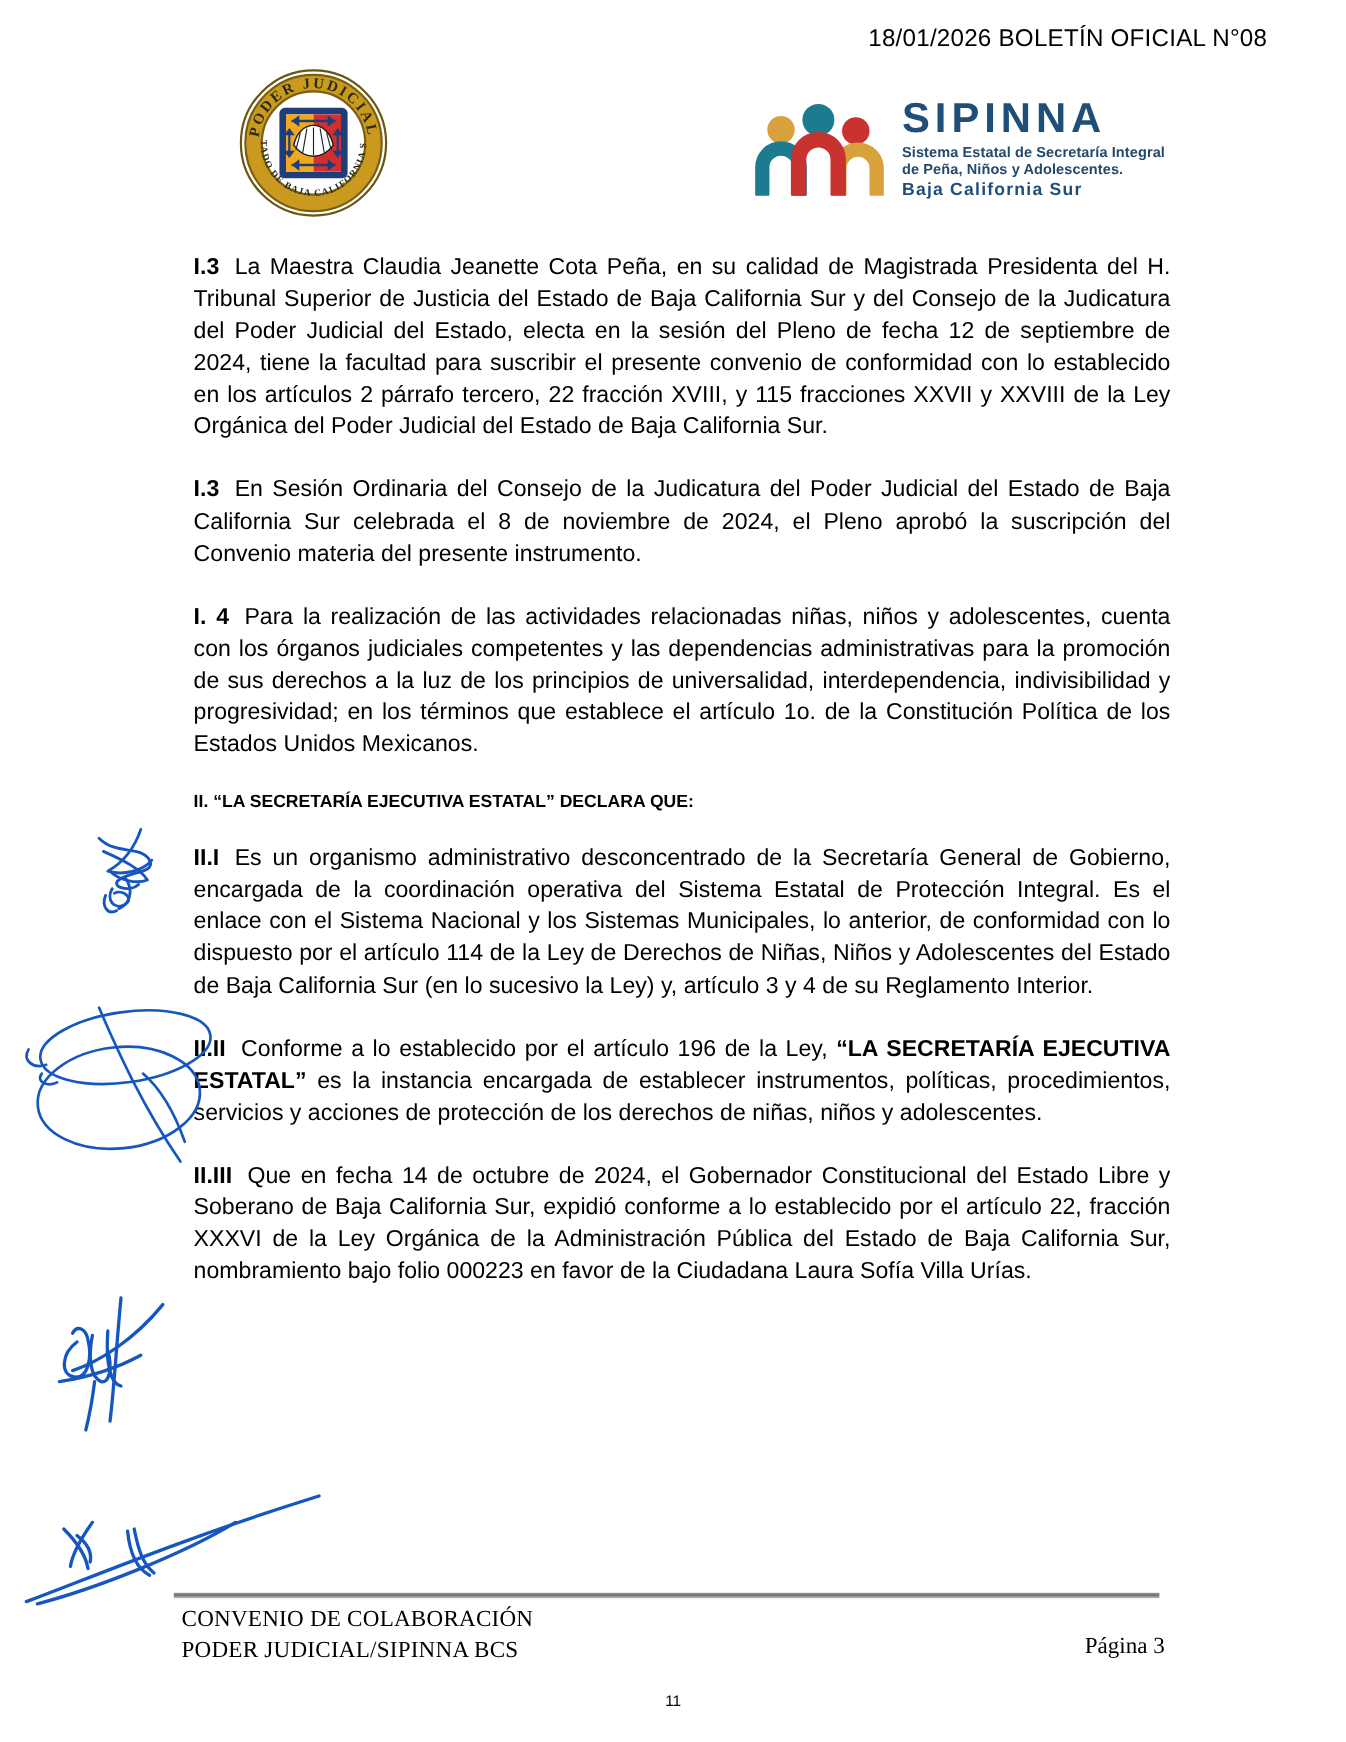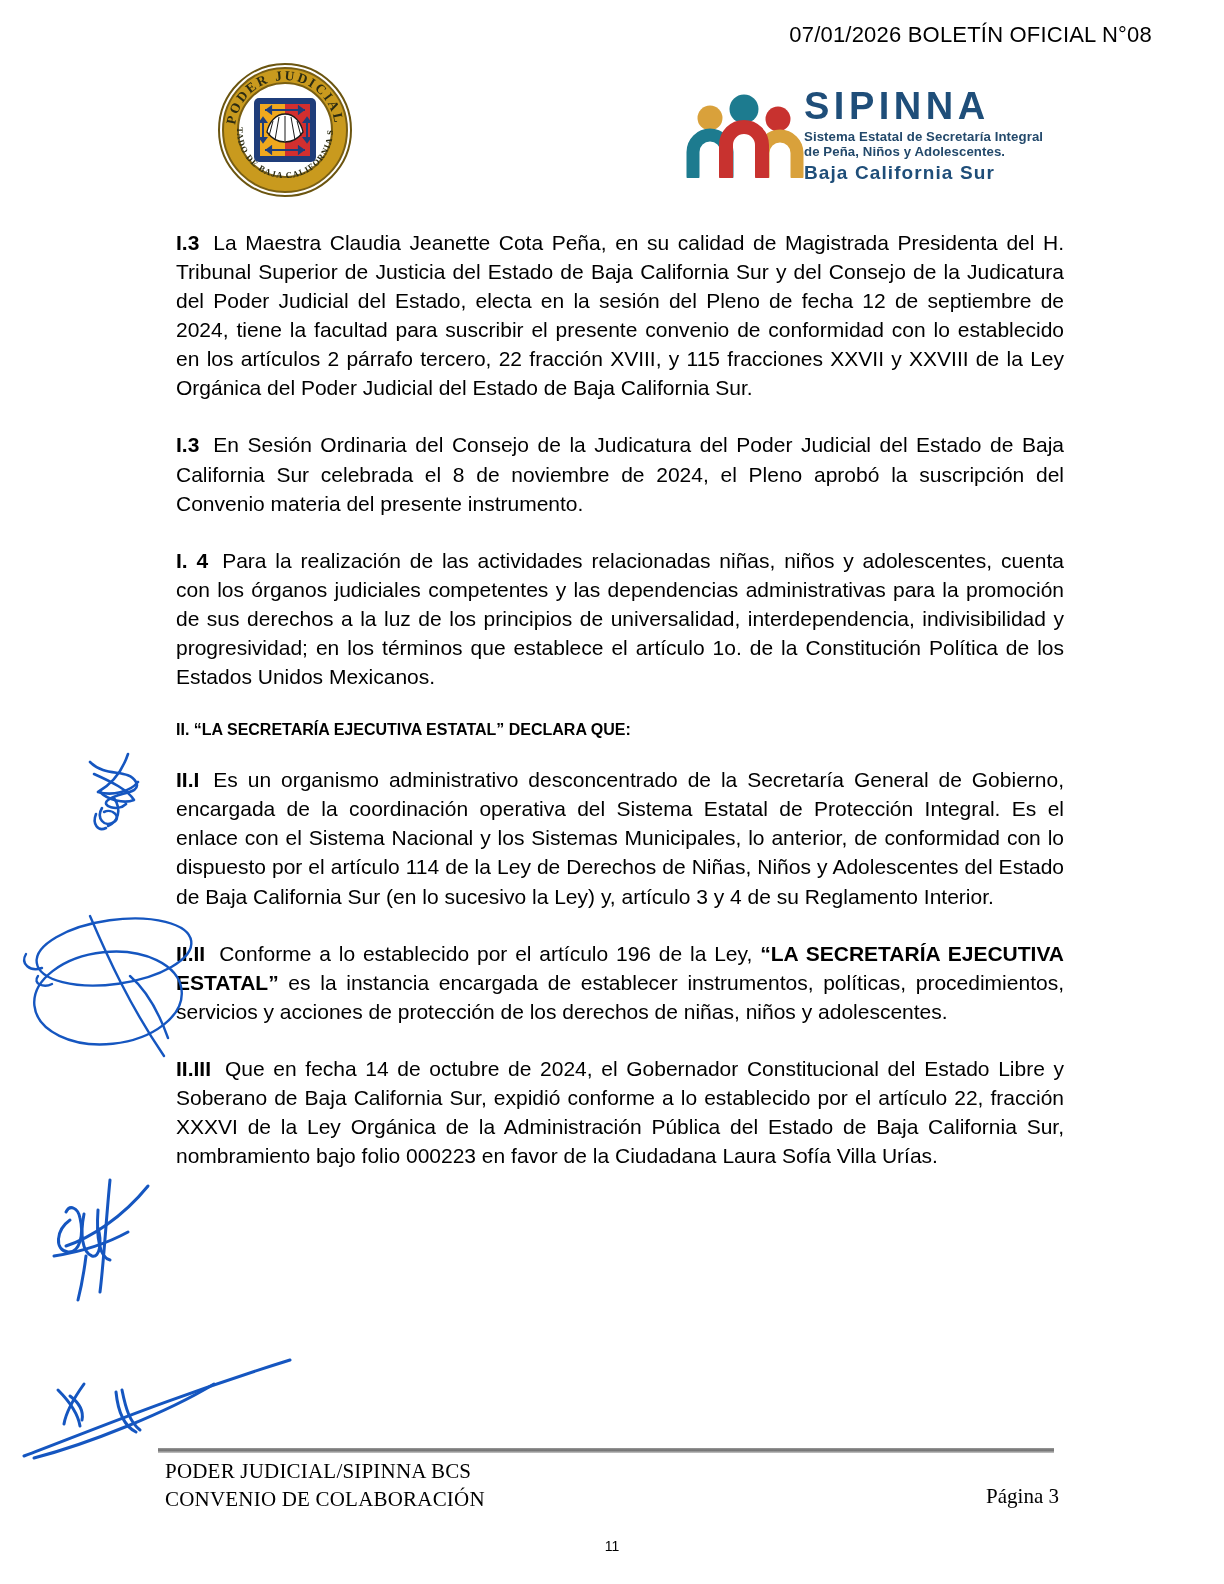--- a/index.html
+++ b/index.html
@@ -45,41 +45,41 @@
 
   
   .sipinna {
     position: absolute;
     left: 686px;
     top: 22px;
     width: 380px;
     height: 110px;
     display: flex;
     align-items: center;
-    gap: 0;
+    gap: 16px;
   }
   .sipinna-figures { width: 118px; height: 86px; flex: none; }
   .sipinna-text { padding-top: 2px; }
   .sipinna-word {
     font-size: 38px;
     font-weight: bold;
     letter-spacing: 4.5px;
     color: #1f4e79;
     line-height: 0.98;
   }
   .sipinna-sub {
     font-size: 13.2px;
     color: #23496b;
     line-height: 1.18;
     font-weight: 600;
     letter-spacing: 0.1px;
     margin-top: 3px;
   }
   .sipinna-state {
-    font-size: 19px;
+    font-size: 16px;
     color: #1f4e79;
     font-weight: bold;
     letter-spacing: 1.1px;
     margin-top: 2px;
   }
 
   
   .body-col {
     position: absolute;
     left: 176px;
@@ -142,21 +142,21 @@
   
   .sig {
     position: absolute;
     pointer-events: none;
   }
   .sig svg { display: block; overflow: visible; }
 </style>
 </head>
 <body>
 
-<div class="doc-header">07/01/2026 BOLETÍN OFICIAL N°08</div>
+<div class="doc-header">18/01/2026 BOLETÍN OFICIAL N°08</div>
 
 <div class="logo-band">
 
   <div class="seal">
     <svg viewBox="0 0 140 140" width="140" height="140" aria-hidden="true">
       <defs>
         <path id="arcTop" d="M 20,70 A 50,50 0 0 1 120,70"></path>
         <path id="arcBot" d="M 22,70 A 48,48 0 0 0 118,70"></path>
       </defs>
       <circle cx="70" cy="70" r="68" fill="#ffffff"></circle>
@@ -298,17 +298,17 @@
       <path d="M66,44 C56,58 48,72 46,84"></path>
       <path d="M52,56 C60,62 66,70 64,80"></path>
       <path d="M98,52 C100,72 106,86 118,92"></path>
       <path d="M104,50 C108,70 112,82 122,90"></path>
     </g>
   </svg>
 </div>
 
 <div class="footer-rule"></div>
 <div class="footer-left">
+  <div>CONVENIO DE COLABORACIÓN</div>
   <div>PODER JUDICIAL/SIPINNA BCS</div>
-  <div>CONVENIO DE COLABORACIÓN</div>
 </div>
 <div class="footer-right">Página 3</div>
 <div class="page-number">11</div>
 
 </body></html>

